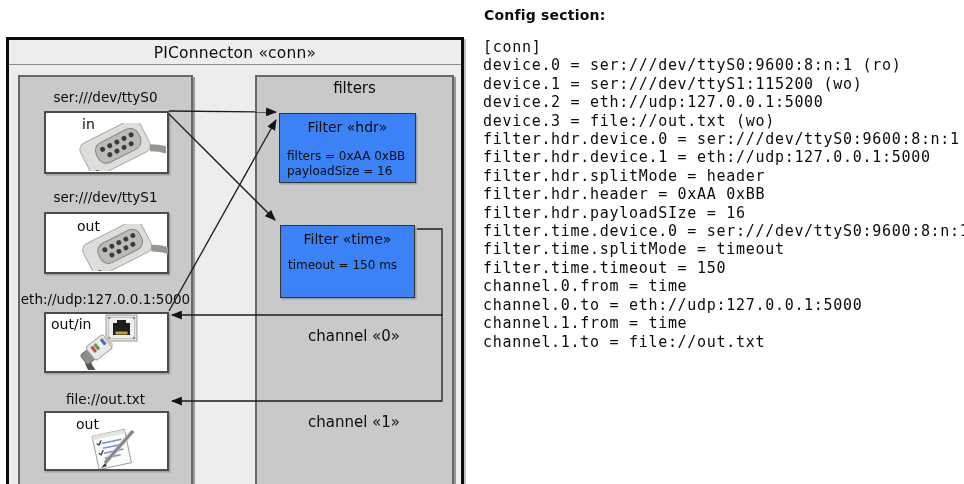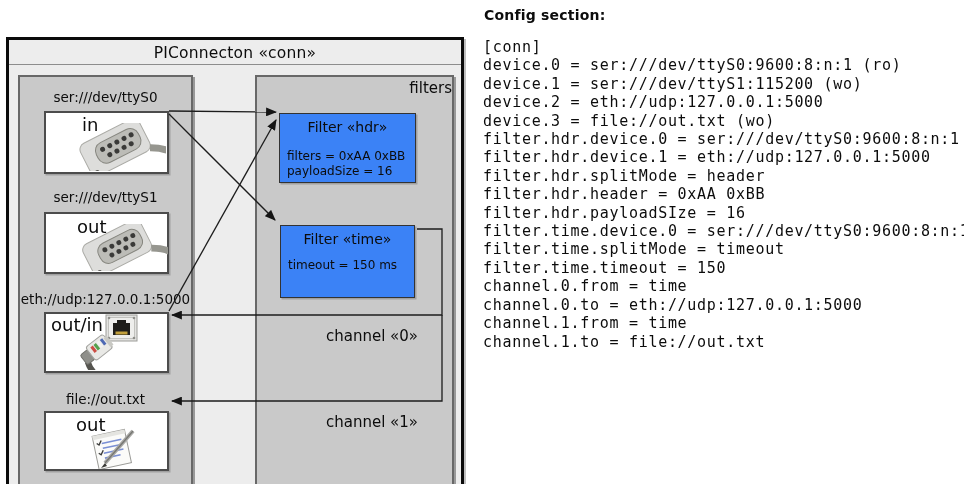--- a/index.html
+++ b/index.html
@@ -11,33 +11,33 @@
          background:#ededed;border:3px solid #0b0b0b;box-shadow:2px 2px 0 rgba(0,0,0,.25);margin-top:33px;}
   .outer-title{position:absolute;left:0;top:4px;width:100%;text-align:center;
                font-size:15.5px;letter-spacing:.2px;}
   .title-sep{position:absolute;left:0;top:24px;width:100%;height:0;border-top:1px solid #8d8d8d;}
 
   
   .panel{position:absolute;background:#c9c9c9;border:2px solid #686868;
          box-shadow:2px 2px 0 rgba(70,70,70,.5);}
   .panel-left{left:9px;top:35px;width:171px;height:419px;}
   .panel-right{left:246px;top:35px;width:195px;height:419px;}
-  .panel-title{position:absolute;left:0;top:2px;width:100%;text-align:right;font-size:15px;}
+  .panel-title{position:absolute;left:0;top:2px;width:100%;text-align:center;font-size:15px;}
 
   .dev-label{position:absolute;left:0;width:100%;text-align:center;font-size:13.5px;}
   .dev-box{position:absolute;left:24px;width:121px;background:#fff;border:2px solid #4c4c4c;
            box-shadow:1.5px 1.5px 0 rgba(110,110,110,.45);}
-  .port{position:absolute;font-size:18px;line-height:17px;}
+  .port{position:absolute;font-size:14px;line-height:17px;}
 
   .filter-box{position:absolute;background:#3b82f6;border:1.5px solid #333;
               box-shadow:1.5px 1.5px 0 rgba(100,100,100,.4);}
   .filter-title{position:absolute;left:0;top:5px;width:100%;text-align:center;font-size:14px;}
   .filter-line{position:absolute;left:7px;font-size:12px;white-space:nowrap;}
 
-  .chan-label{position:absolute;font-size:15px;text-align:right;width:110px;}
+  .chan-label{position:absolute;font-size:15px;text-align:left;width:110px;}
 
   .wires{position:absolute;left:0;top:0;width:964px;height:484px;pointer-events:none;}
 
   
   .config{position:absolute;left:483px;top:7px;}
   .config-heading{font-family:"DejaVu Sans",sans-serif;font-weight:bold;font-size:14px;
                   margin:0 0 15px 1px;letter-spacing:.2px;}
   .config-body{font-family:"DejaVu Sans Mono",monospace;font-size:15px;line-height:18.4px;
                letter-spacing:.7px;white-space:pre;margin:0;}
   .icon{position:absolute;}

